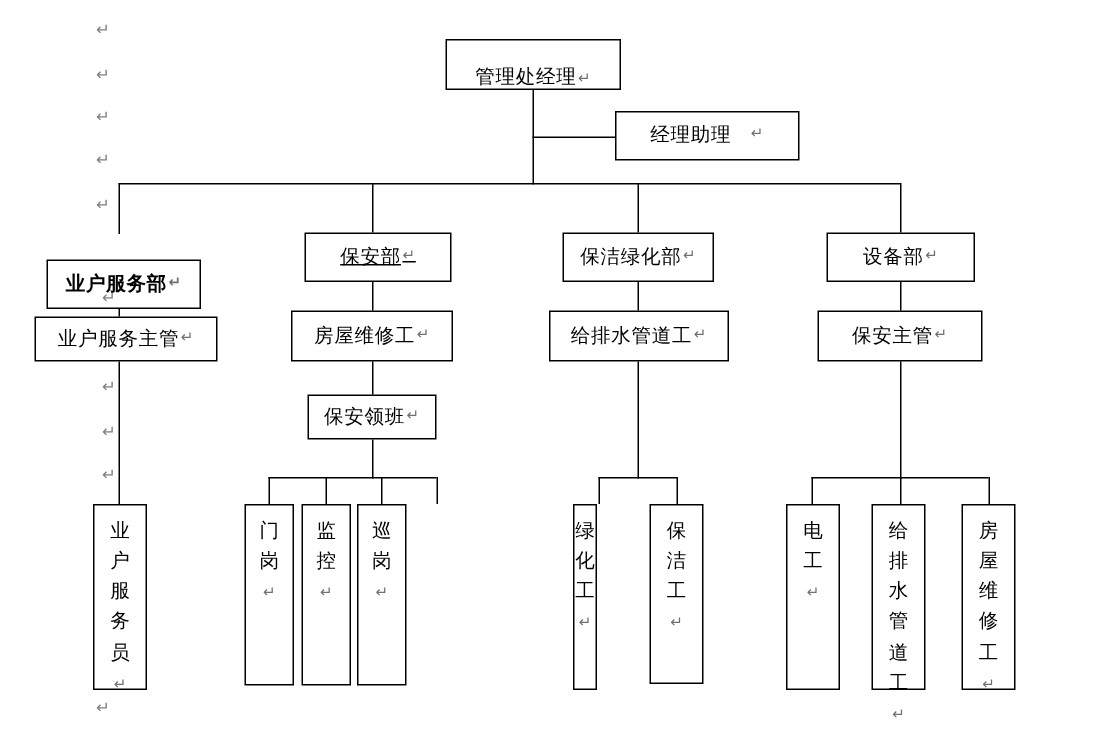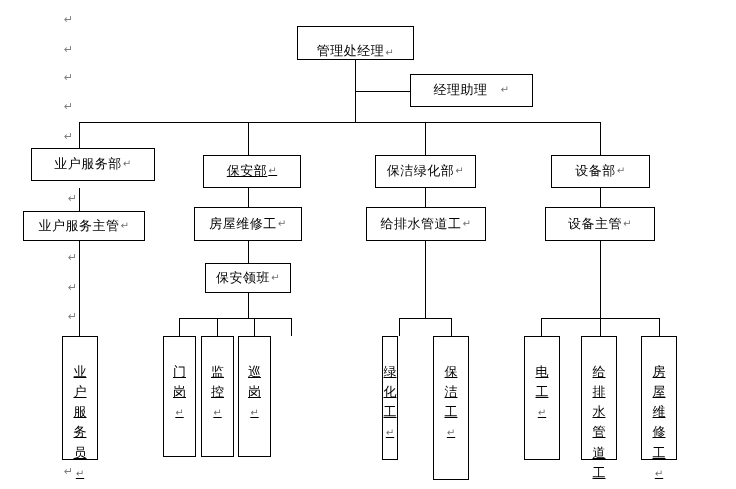--- a/index.html
+++ b/index.html
@@ -29,28 +29,27 @@
     align-items: center;
     justify-content: center;
     font-size: 13px;
     line-height: 1.25;
     white-space: nowrap;
     letter-spacing: 0.5px;
     z-index: 3;
   }
   .node.vert {
     align-items: flex-start;
-    padding-top: 25px;
+    padding-top: 7px;
     font-size: 13px;
     line-height: 1.55;
     white-space: normal;
     word-break: break-all;
     text-align: center;
     letter-spacing: 0;
-    text-decoration: underline;
   }
   .node.vert .vtext {
     display: block;
     width: 1em;
     margin: 0 auto;
   }
   
   .line {
     position: absolute;
     background: #000000;
@@ -138,21 +137,21 @@
   <div class="node" style="left:297px; top:26px; width:117px; height:34px;align-items:flex-end;">
     <span>管理处经理</span>
       <span class="pmark-inline">↵</span>
   </div>
 
   <div class="node" style="left:410px; top:74px; width:123px; height:33px;">
     <span>经理助理</span>
       <span class="pmark-inline" style="margin-left:13px;">↵</span>
   </div>
 
-  <div class="node" style="left:31px; top:148px; width:124px; height:33px;">
+  <div class="node" style="left:31px; top:173px; width:103px; height:33px;font-weight:bold;">
     <span>业户服务部</span>
       <span class="pmark-inline">↵</span>
   </div>
 
   <div class="node" style="left:203px; top:155px; width:98px; height:33px;text-decoration:underline;">
     <span>保安部</span>
       <span class="pmark-inline">↵</span>
   </div>
 
   <div class="node" style="left:375px; top:155px; width:101px; height:33px;">
@@ -174,21 +173,21 @@
     <span>房屋维修工</span>
       <span class="pmark-inline">↵</span>
   </div>
 
   <div class="node" style="left:366px; top:207px; width:120px; height:34px;">
     <span>给排水管道工</span>
       <span class="pmark-inline">↵</span>
   </div>
 
   <div class="node" style="left:545px; top:207px; width:110px; height:34px;">
-    <span>设备主管</span>
+    <span>保安主管</span>
       <span class="pmark-inline">↵</span>
   </div>
 
   <div class="node" style="left:205px; top:263px; width:86px; height:30px;">
     <span>保安领班</span>
       <span class="pmark-inline">↵</span>
   </div>
 
   <div class="node vert" style="left:62px; top:336px; width:36px; height:124px;">
     <span class="vtext">业户服务员<span class="pmark-inline">↵</span></span>
@@ -204,21 +203,21 @@
 
   <div class="node vert" style="left:238px; top:336px; width:33px; height:121px;">
     <span class="vtext">巡岗<span class="pmark-inline">↵</span></span>
   </div>
 
 
   <div class="node vert" style="left:382px; top:336px; width:16px; height:124px;">
     <span class="vtext">绿化工<span class="pmark-inline">↵</span></span>
   </div>
 
-  <div class="node vert" style="left:433px; top:336px; width:36px; height:144px;">
+  <div class="node vert" style="left:433px; top:336px; width:36px; height:120px;">
     <span class="vtext">保洁工<span class="pmark-inline">↵</span></span>
   </div>
 
   <div class="node vert" style="left:524px; top:336px; width:36px; height:124px;">
     <span class="vtext">电工<span class="pmark-inline">↵</span></span>
   </div>
 
   <div class="node vert" style="left:581px; top:336px; width:36px; height:124px;">
     <span class="vtext">给排水管道工<span class="pmark-inline">↵</span></span>
   </div>

